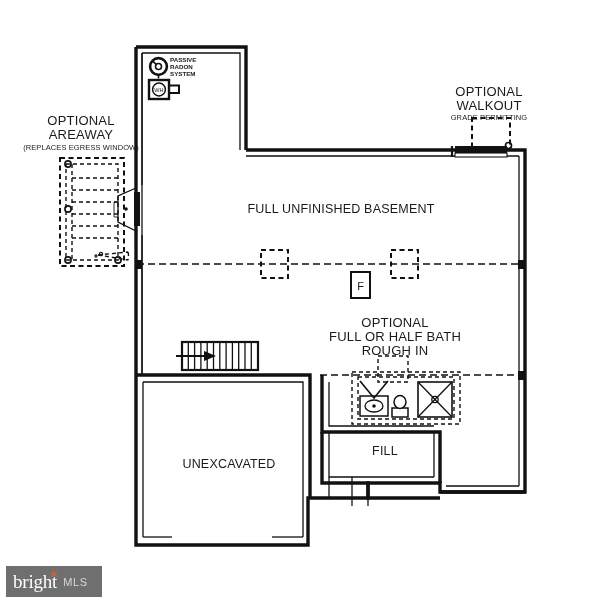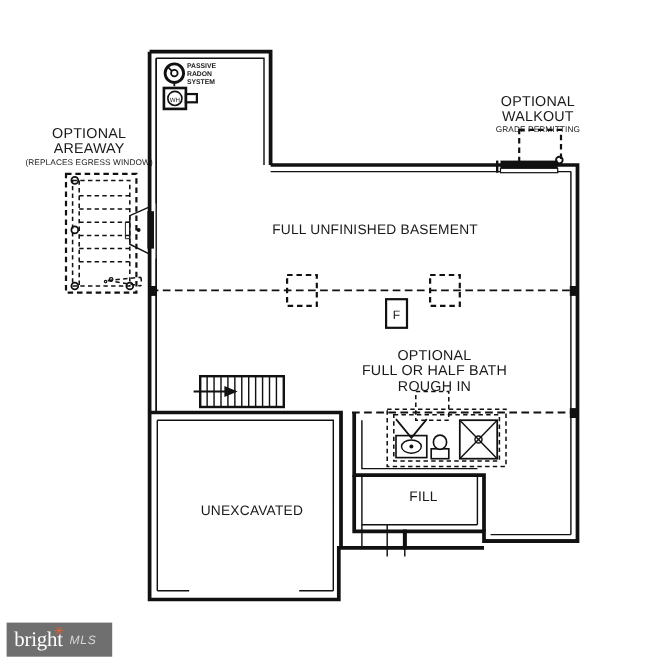--- a/index.html
+++ b/index.html
@@ -130,21 +130,20 @@
     font-size: 11px;
     color: #e8622a;
     line-height: 1;
   }
   #wm-mls {
     font-family: "Liberation Sans", sans-serif;
     font-size: 11px;
     color: #d8d8d8;
     letter-spacing: 0.6px;
     margin-left: 6px;
-    font-style: italic;
   }
 </style>
 </head>
 <body>
 
 <div id="plan-root">
 
   <svg id="floorplan" viewBox="0 0 600 605">
 
     <g>

